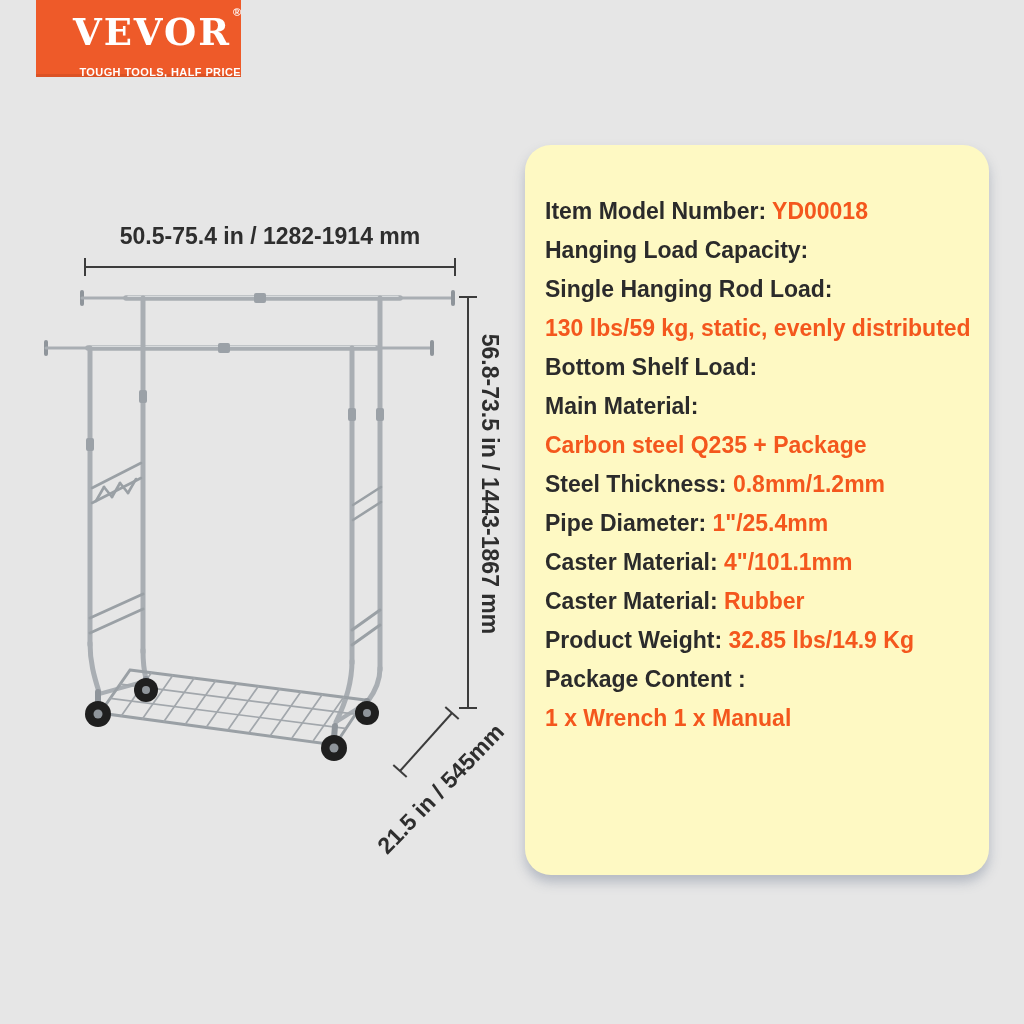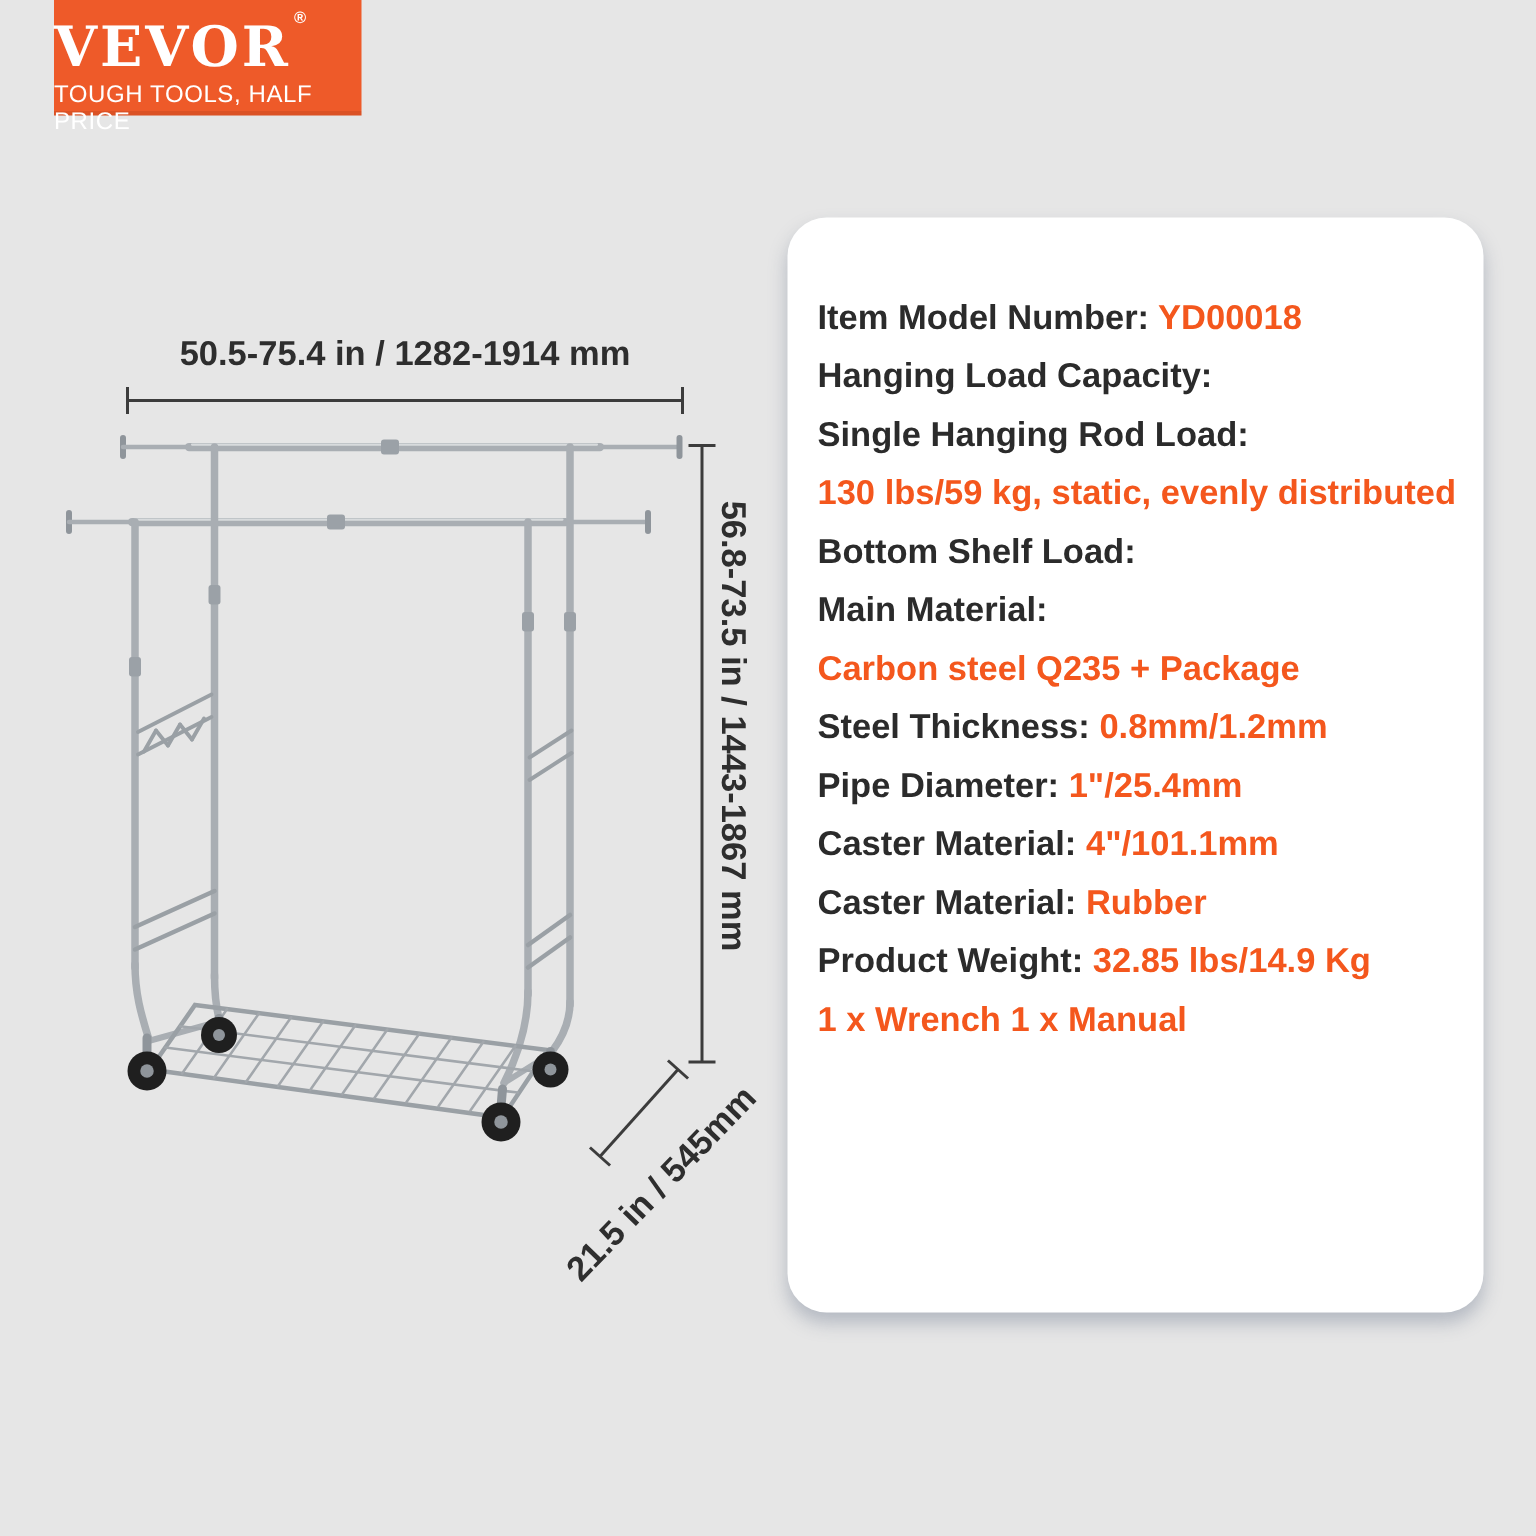--- a/index.html
+++ b/index.html
@@ -9,39 +9,39 @@
     --ink:#2b2b2b;
     --dim:#3c3c3c;
   }
   *{margin:0;padding:0;box-sizing:border-box}
   html,body{width:1024px;height:1024px;overflow:hidden}
   body{background:var(--bg);font-family:"Liberation Sans",sans-serif;position:relative}
   .stage{position:absolute;left:0;top:0;width:1024px;height:1024px}
 
   
   .logo{position:absolute;left:36px;top:0;width:205px;height:77px;
-        background:var(--logo-orange);color:#fff;text-align:left;
+        background:var(--logo-orange);color:#fff;text-align:right;
         box-shadow:inset 0 -3px 0 rgba(0,0,0,0.08)}
   .logo-brand-row{position:relative;margin-top:8px;line-height:40px;
         font-family:"DejaVu Serif",serif;font-weight:bold;font-size:37px;letter-spacing:2px}
   .logo-brand-row sup{font-size:11px;position:relative;top:-16px;left:2px;font-family:"Liberation Sans",sans-serif}
-  .logo-tagline{font-size:16px;font-weight:normal;letter-spacing:0.4px;margin-top:4px}
+  .logo-tagline{font-size:11px;font-weight:bold;letter-spacing:0.4px;margin-top:14px}
 
   
   .dim-label{position:absolute;font-weight:bold;font-size:23px;color:#2e2e2e;white-space:nowrap}
   .dim-label.width{left:270px;top:236px;transform:translate(-50%,-50%)}
   .dim-label.height{left:489px;top:484px;transform:translate(-50%,-50%) rotate(90deg)}
   .dim-label.depth{left:441px;top:789px;transform:translate(-50%,-50%) rotate(-46deg)}
 
   
   svg.drawing{position:absolute;left:0;top:0}
 
   
   .spec-card{position:absolute;left:525px;top:145px;width:464px;height:730px;
-        background:#ffffff;border-radius:26px;
+        background:#fef9c3;border-radius:26px;
         box-shadow:0 7px 12px rgba(120,130,150,0.45)}
   .spec-rows{position:absolute;left:20px;top:47px;right:10px}
   .spec-row{height:39px;line-height:39px;font-size:23px;font-weight:bold;white-space:nowrap}
   .spec-row .lbl{color:var(--ink)}
   .spec-row .val{color:var(--orange)}
 </style>
 </head>
 <body>
 
 <div class="stage">
@@ -176,17 +176,18 @@
         <div class="spec-row"><span class="lbl">Single Hanging Rod Load:</span><span class="val"></span></div>
         <div class="spec-row"><span class="lbl"></span><span class="val">130 lbs/59 kg, static, evenly distributed</span></div>
         <div class="spec-row"><span class="lbl">Bottom Shelf Load:</span><span class="val"></span></div>
         <div class="spec-row"><span class="lbl">Main Material:</span><span class="val"></span></div>
         <div class="spec-row"><span class="lbl"></span><span class="val">Carbon steel Q235 + Package</span></div>
         <div class="spec-row"><span class="lbl">Steel Thickness: </span><span class="val">0.8mm/1.2mm</span></div>
         <div class="spec-row"><span class="lbl">Pipe Diameter: </span><span class="val">1"/25.4mm</span></div>
         <div class="spec-row"><span class="lbl">Caster Material: </span><span class="val">4"/101.1mm</span></div>
         <div class="spec-row"><span class="lbl">Caster Material: </span><span class="val">Rubber</span></div>
         <div class="spec-row"><span class="lbl">Product Weight: </span><span class="val">32.85 lbs/14.9 Kg</span></div>
+        <div class="spec-row"><span class="lbl">Package Content :</span><span class="val"></span></div>
         <div class="spec-row"><span class="lbl"></span><span class="val">1 x Wrench 1 x Manual</span></div>
       </div>
   </div>
 
 </div>
 
 </body></html>

